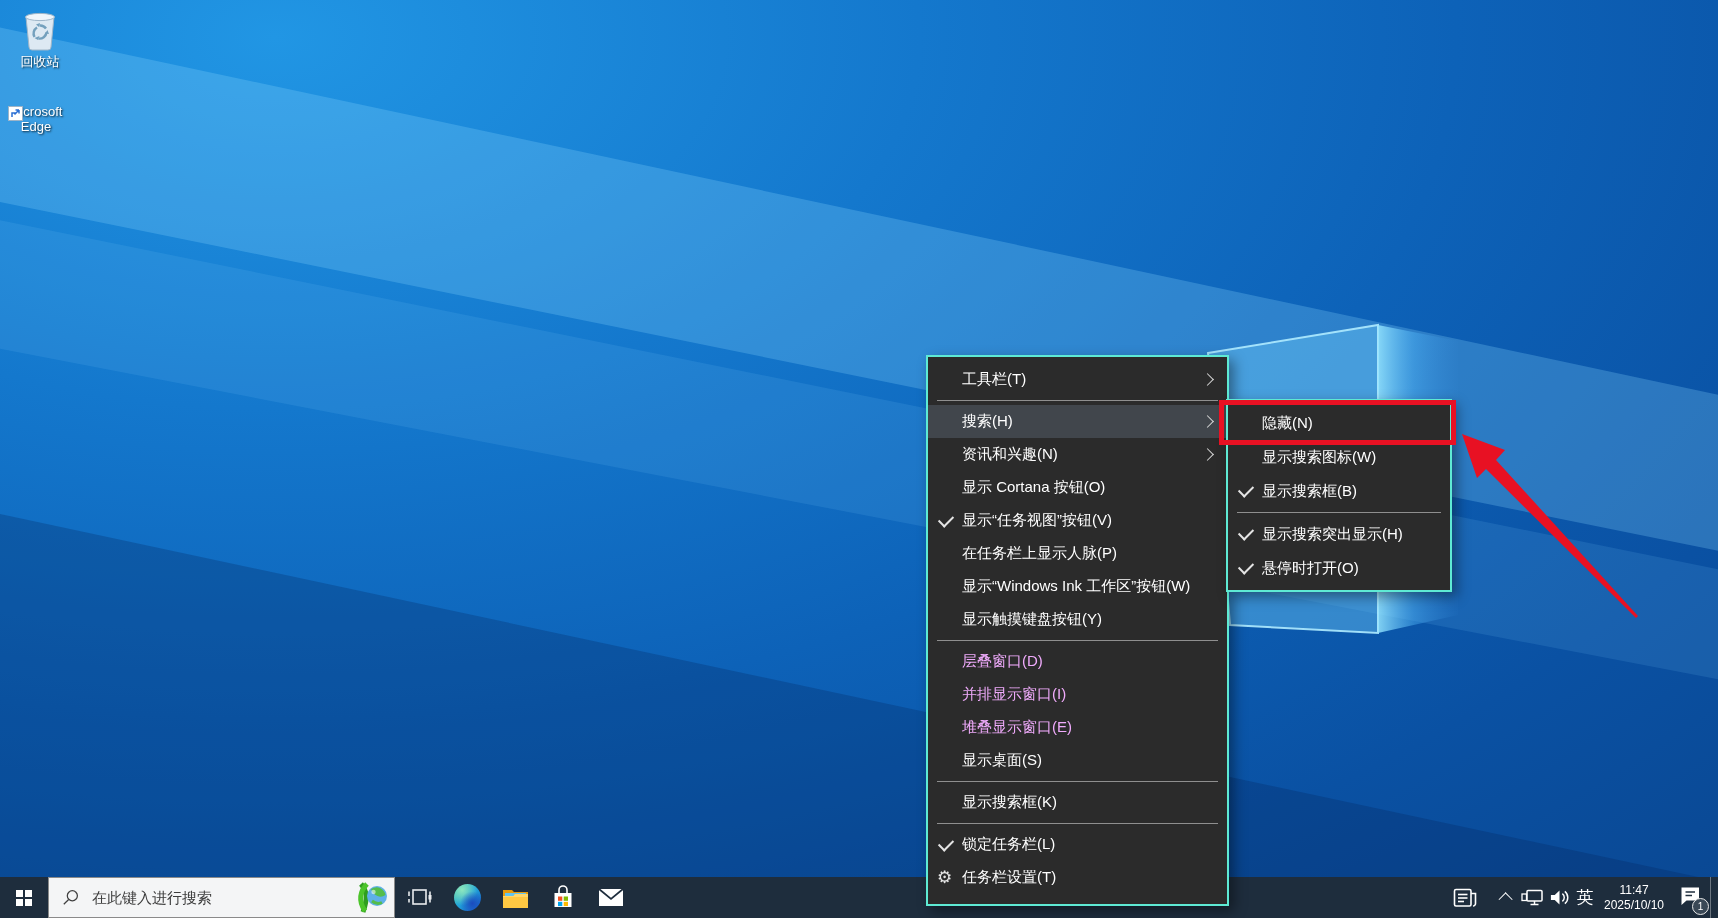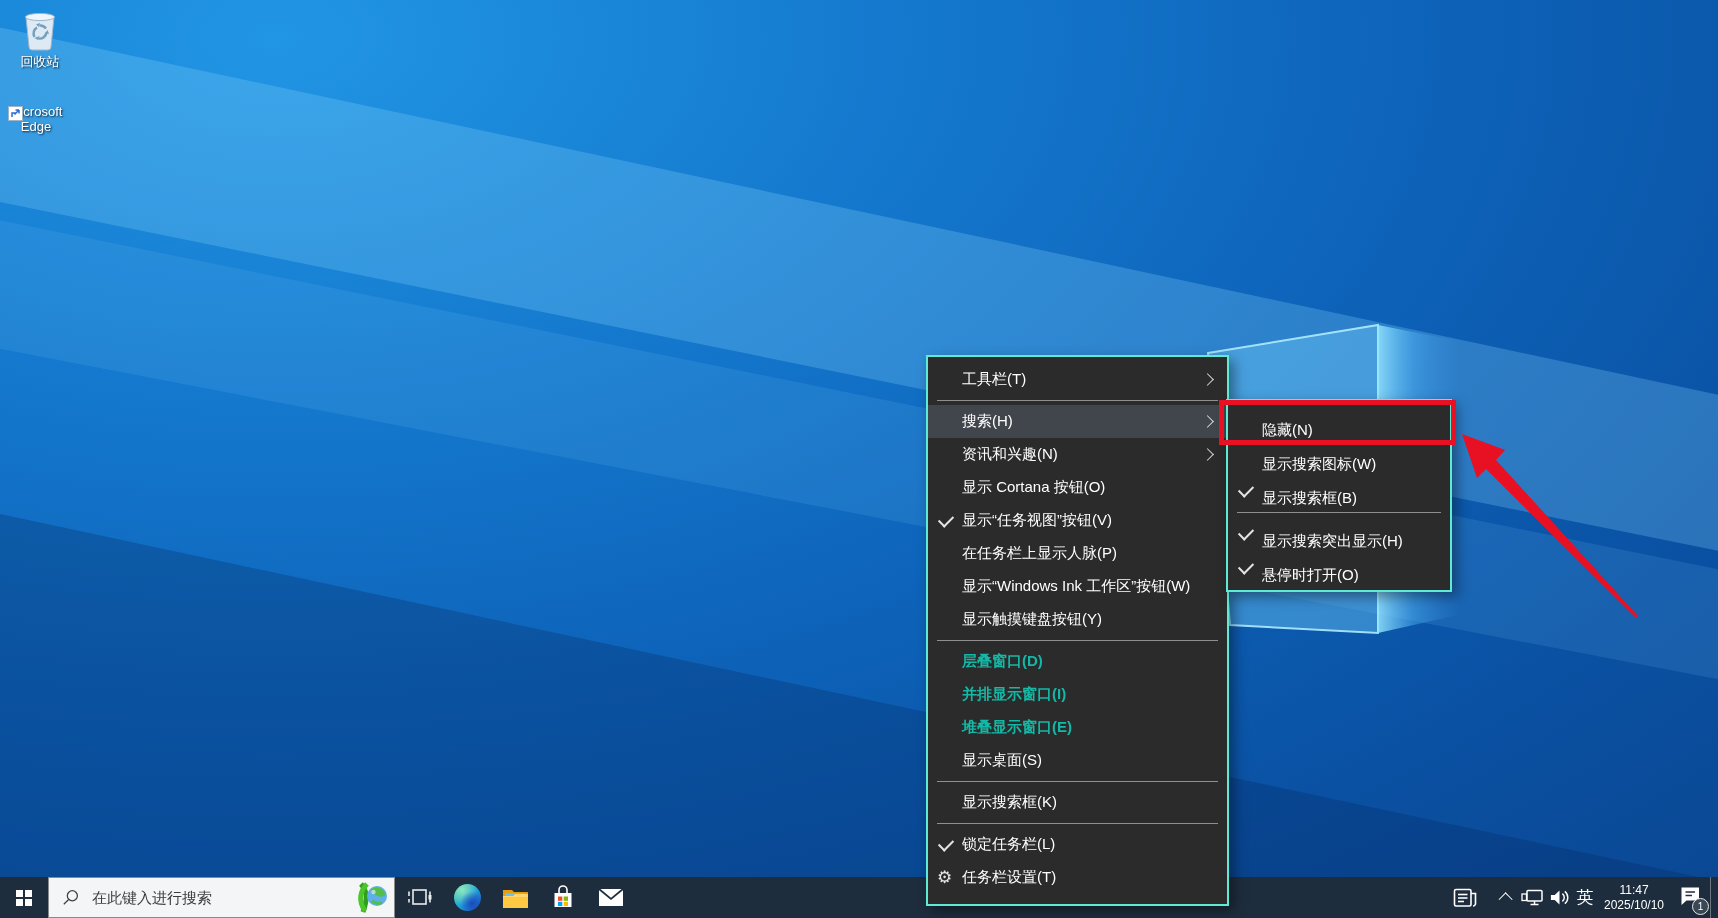--- a/index.html
+++ b/index.html
@@ -64,23 +64,23 @@
   .chev-up{width:9px;height:9px;border-top:1.6px solid #fff;border-left:1.6px solid #fff;
     transform:rotate(45deg) translateY(2px);}
   #show-desktop{position:absolute;right:0;top:0;width:7px;height:41px;border-left:1px solid rgba(255,255,255,0.35);}
 
   
   .menu{position:absolute;background:#2b2b2b;border:2px solid #5eead4;box-sizing:border-box;
     box-shadow:5px 5px 12px rgba(0,0,0,.4);padding:6px 0 10px 0;color:#fff;font-size:15px;}
   #main-menu{left:926px;top:355px;width:303px;z-index:10;}
   #search-menu{left:1226px;top:399px;width:226px;z-index:11;padding:5px 0;}
   .mi{position:relative;height:33px;display:flex;align-items:center;padding-left:34px;box-sizing:border-box;}
-  #search-menu .mi{height:34px;align-items:flex-end;}
+  #search-menu .mi{height:34px;}
   .mi.hl{background:#41464c;}
-  .mi.dis{color:#14b8a6;font-weight:bold;}
+  .mi.dis{color:#f0abfc;}
   .msep{border-top:1px solid #8f8f8f;margin:4px 9px;}
   .chk{position:absolute;left:11px;top:50%;width:12px;height:7px;margin-top:-6px;
     border-left:2px solid #e4e4e4;border-bottom:2px solid #e4e4e4;transform:rotate(-45deg);}
   .subarrow{position:absolute;right:15px;top:50%;width:8px;height:8px;margin-top:-5px;
     border-top:1.6px solid #d8d8d8;border-right:1.6px solid #d8d8d8;transform:rotate(45deg);}
   .gear{position:absolute;left:9px;top:50%;transform:translateY(-53%);font-size:17px;color:#e4e4e4;
     font-family:"DejaVu Sans",sans-serif;}
 
   
   #anno-box{position:absolute;left:1219px;top:400px;width:227px;height:35px;border:5px solid #e81123;z-index:12;}

